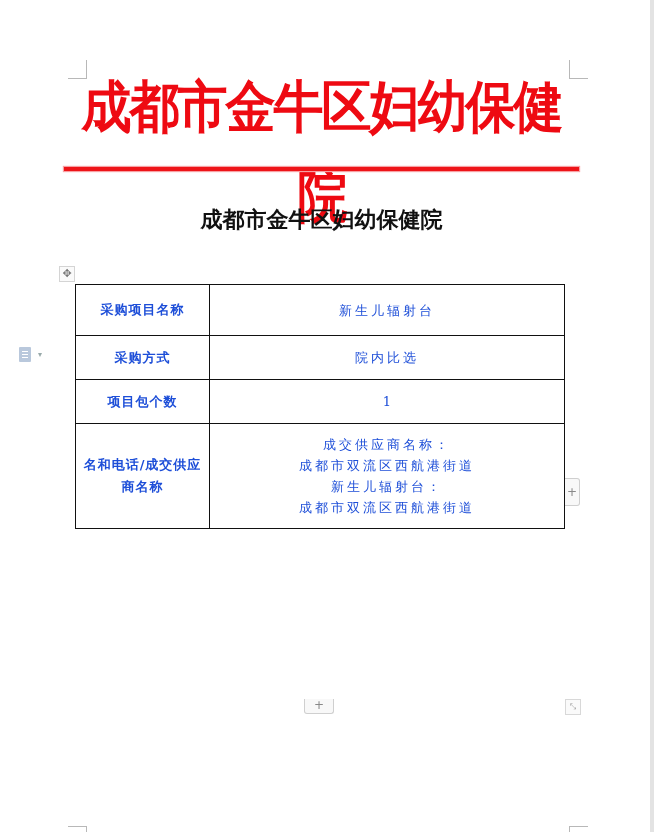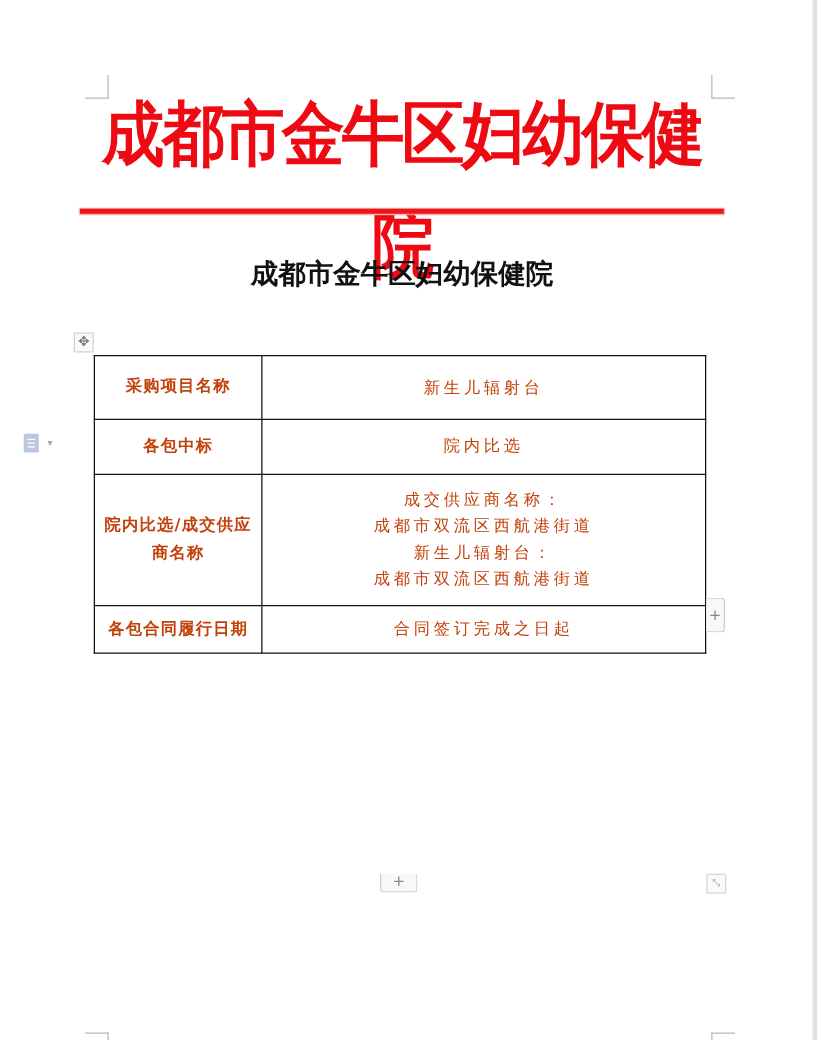--- a/index.html
+++ b/index.html
@@ -46,21 +46,21 @@
     box-shadow: 0 3px 0 #fff, 0 6px 0 #fff;
   }
   .side-caret { position: absolute; left: 38px; top: 350px; font-size: 8px; color: #9aa; }
 
   table.notice {
     position: absolute; left: 75px; top: 284px; width: 490px;
     border-collapse: collapse; table-layout: fixed;
   }
   table.notice td {
     border: 1px solid #111; text-align: center; vertical-align: middle; padding: 0;
-    font-size: 13px; color: #c2410c;
+    font-size: 13px; color: #1d4ed8;
   }
   td.label { width: 133px; font-weight: bold; line-height: 22px; letter-spacing: 1px; }
   td.value { color: #333; letter-spacing: 3px; line-height: 21px; font-size: 12.5px; }
   td.value.num { letter-spacing: 0; font-family: "DejaVu Serif", "Liberation Serif", serif; font-size: 13px; }
   tr.r1 { height: 51px; } tr.r2 { height: 44px; } tr.r3 { height: 44px; } tr.r4 { height: 44px; }
   tr.r5 { height: 105px; } tr.r6 { height: 38px; } tr.r7 { height: 51px; } tr.r8 { height: 37px; }
 
   .add-row-btn {
     position: absolute; left: 304px; top: 699px; width: 28px; height: 14px;
     border: 1px solid #cfcfcf; border-top: none; border-radius: 0 0 3px 3px; background: #f8f8f8;
@@ -100,38 +100,38 @@
 <div class="side-doc-icon"></div>
 <span class="side-caret">▾</span>
 
 <table class="notice">
   <tbody>
       <tr class="r1">
     <td class="label">采购项目名称</td>
     <td class="value">新生儿辐射台</td>
   </tr>
   <tr class="r2">
-    <td class="label">各包中标</td>
+    <td class="label">采购方式</td>
     <td class="value">院内比选</td>
+  </tr>
+  <tr class="r4">
+    <td class="label">项目包个数</td>
+    <td class="value num">1</td>
   </tr>
   <tr class="r5">
     <td class="label">
-      <div>院内比选/成交供应</div>
+      <div>名和电话/成交供应</div>
       <div>商名称</div>
     </td>
     <td class="value">
       <div>成交供应商名称：</div>
       <div>成都市双流区西航港街道</div>
       <div>新生儿辐射台：</div>
       <div>成都市双流区西航港街道</div>
     </td>
-  </tr>
-  <tr class="r6">
-    <td class="label">各包合同履行日期</td>
-    <td class="value">合同签订完成之日起</td>
   </tr>
 </tbody>
   </table>
 
 <div class="add-col-btn">
   <span>+</span>
 </div>
 <div class="add-row-btn">
   <span>+</span>
 </div>

